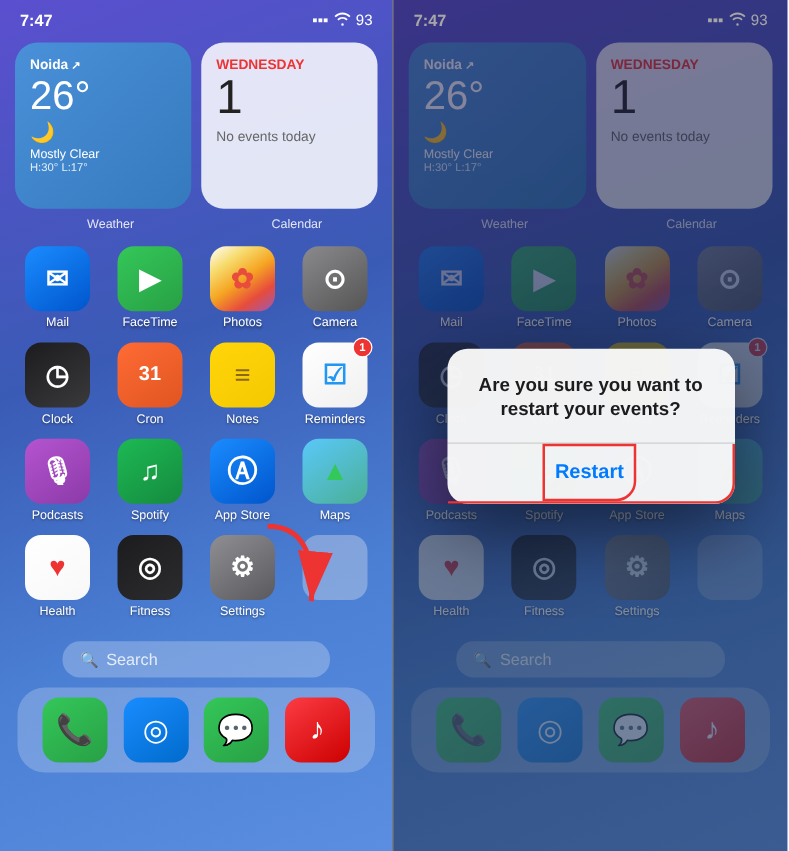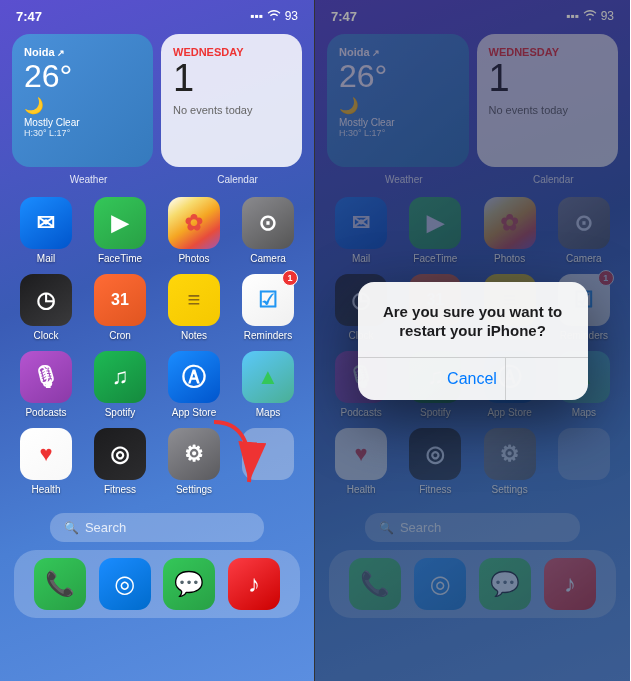--- a/index.html
+++ b/index.html
@@ -602,21 +602,21 @@
       </div>
       <div class="dock-item">
         <div class="dock-icon" style="background: linear-gradient(145deg, rgb(252, 60, 68), rgb(204, 0, 0)); opacity: 0.72;">
           <span style="font-size: 24px; color: white;">♪</span>
         </div>
       </div>
     </div>
 
   <div class="dialog-overlay">
     <div class="dialog-box">
-      <div class="dialog-title">Are you sure you want to restart your iPhone?</div>
+      <div class="dialog-title">Are you sure you want to restart your events?</div>
       <div class="dialog-buttons">
-        <div class="dialog-btn-wrapper-cancel">
-          <button class="dialog-btn cancel">Cancel</button>
+        <div class="dialog-btn-wrapper-restart">
+          <button class="dialog-btn restart">Restart</button>
         </div>
       </div>
     </div>
   </div>
 </div>
 
 </body></html>

